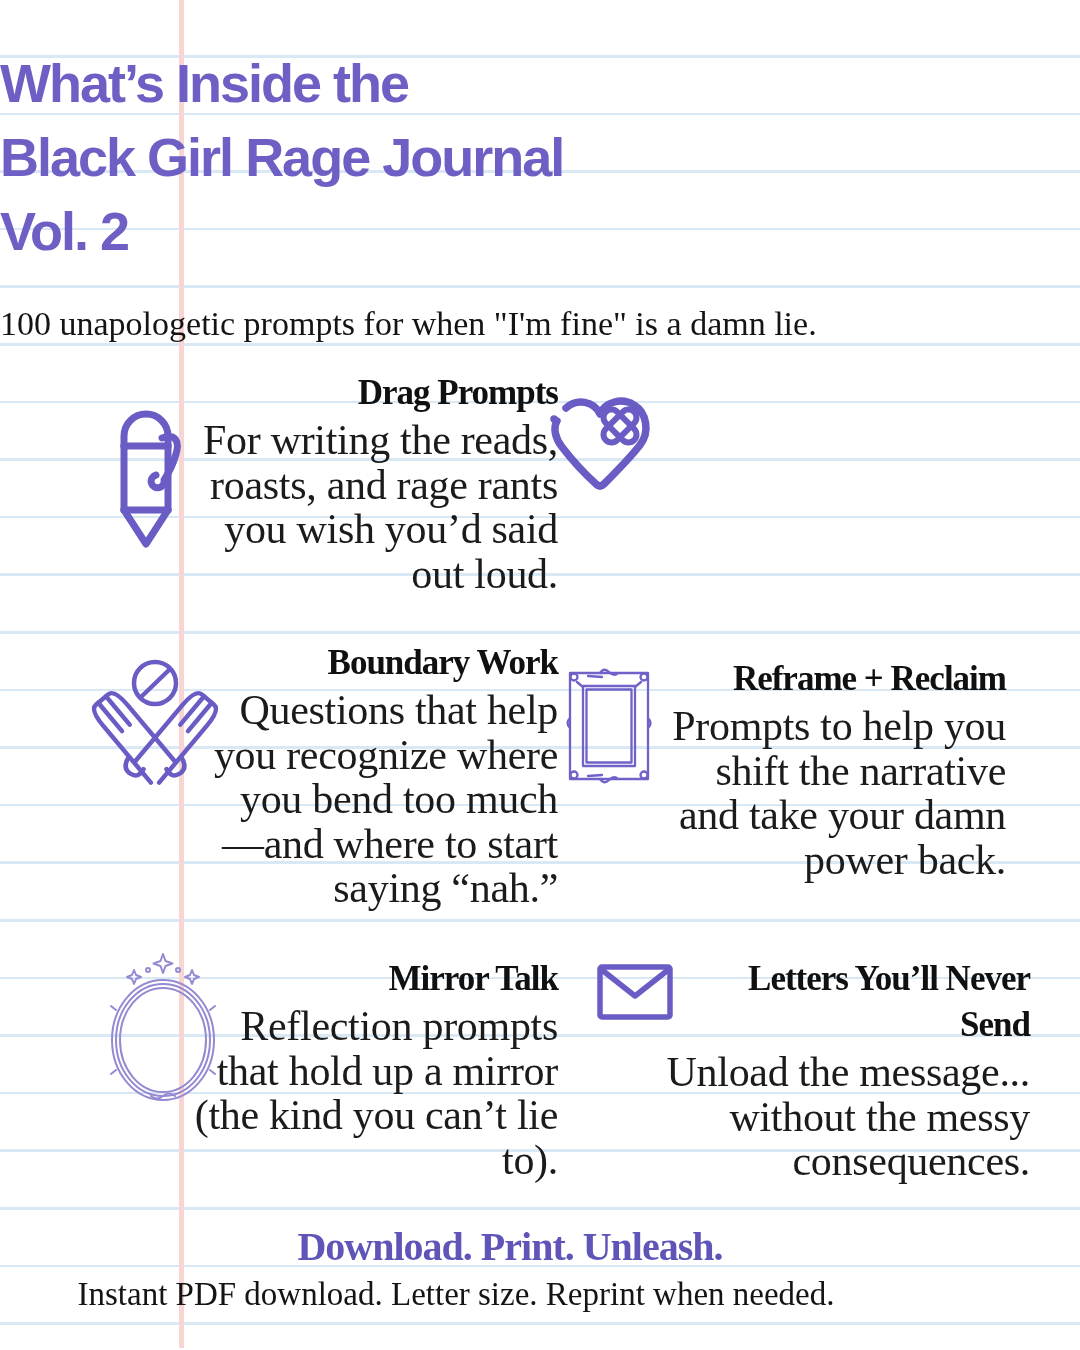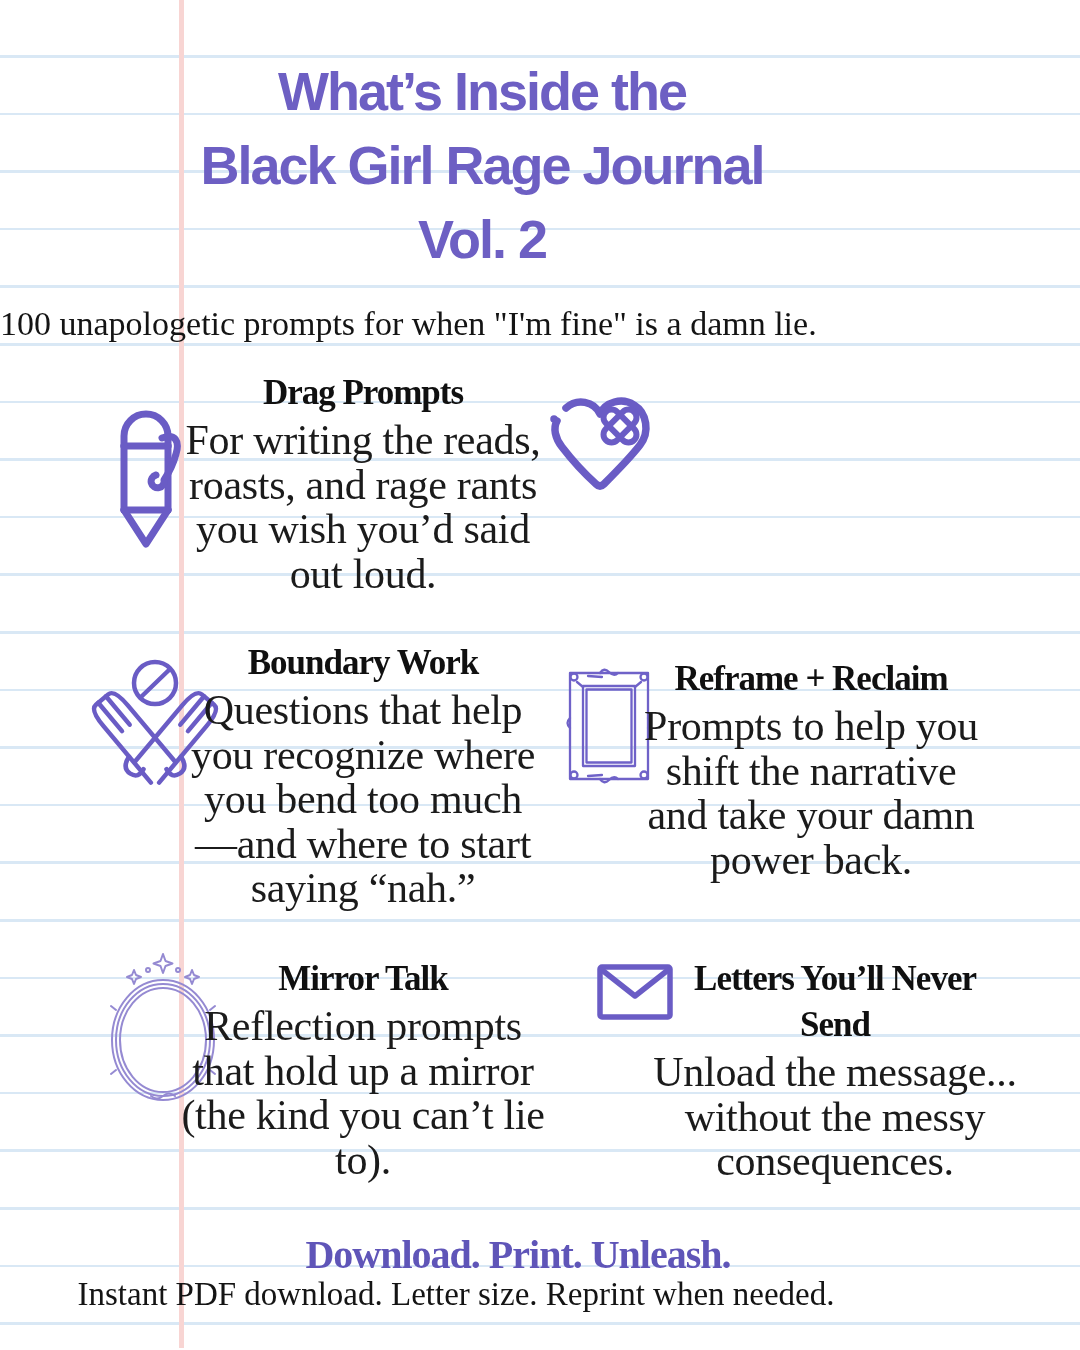--- a/index.html
+++ b/index.html
@@ -10,31 +10,31 @@
       transparent 0px, transparent 55px,
       #d9e8f5 55px, #d9e8f5 57.6px);
     font-family:"Liberation Serif", serif;
     color:#161616;
   }
   .margin-line{
     position:absolute;left:179px;top:0;width:5px;height:1348px;
     background:#f8d5d3;
   }
   .title{
-    position:absolute;top:46px;left:0;width:948px;margin:8px;
-    text-align:center;white-space:pre-line;
+    position:absolute;top:46px;left:0;width:948px;margin:0;
+    white-space:pre-line;
     font-family:"Liberation Sans", sans-serif;
     font-weight:800;font-size:54px;line-height:74px;letter-spacing:-2px;
     color:#6d5fc3;
   }
   .subtitle{
     position:absolute;top:302px;left:0;width:1080px;margin:0;
     text-align:left;font-size:34px;line-height:44px;color:#141414;
   }
-  .feat-text{position:absolute;width:390px;text-align:center;}
+  .feat-text{position:absolute;width:390px;text-align:right;}
   .feat-h{
     margin:0;font-size:35px;font-weight:bold;line-height:46px;
     letter-spacing:-1px;white-space:pre-line;color:#101010;
   }
   .feat-b{
     margin:2px 0 0 0;font-size:42px;line-height:44.5px;
     white-space:pre-line;color:#1b1b1b;letter-spacing:-0.3px;
   }
   .pos-b1{left:168px;top:370px;}
   .pos-b2{left:640px;top:388px;}
@@ -44,21 +44,21 @@
   .pos-b6{left:640px;top:956px;}
   .icon{position:absolute;}
   .icon svg{display:block;}
   .icon-pen{left:110px;top:386px;}
   .icon-heart{left:544px;top:394px;}
   .icon-hands{left:84px;top:650px;}
   .icon-frame{left:560px;top:658px;}
   .icon-mirror{left:98px;top:948px;}
   .icon-envelope{left:596px;top:962px;}
   .footer-h{
-    position:absolute;top:1216px;left:0;width:1004px;margin:16px;
+    position:absolute;top:1216px;left:0;width:1004px;margin:8px;
     text-align:center;font-size:40px;font-weight:bold;line-height:46px;
     letter-spacing:-1px;color:#5f55b8;
   }
   .footer-n{
     position:absolute;top:1272px;left:0;width:912px;margin:0;
     text-align:center;font-size:33px;line-height:44px;color:#141414;
   }
 </style>
 </head>
 <body>

